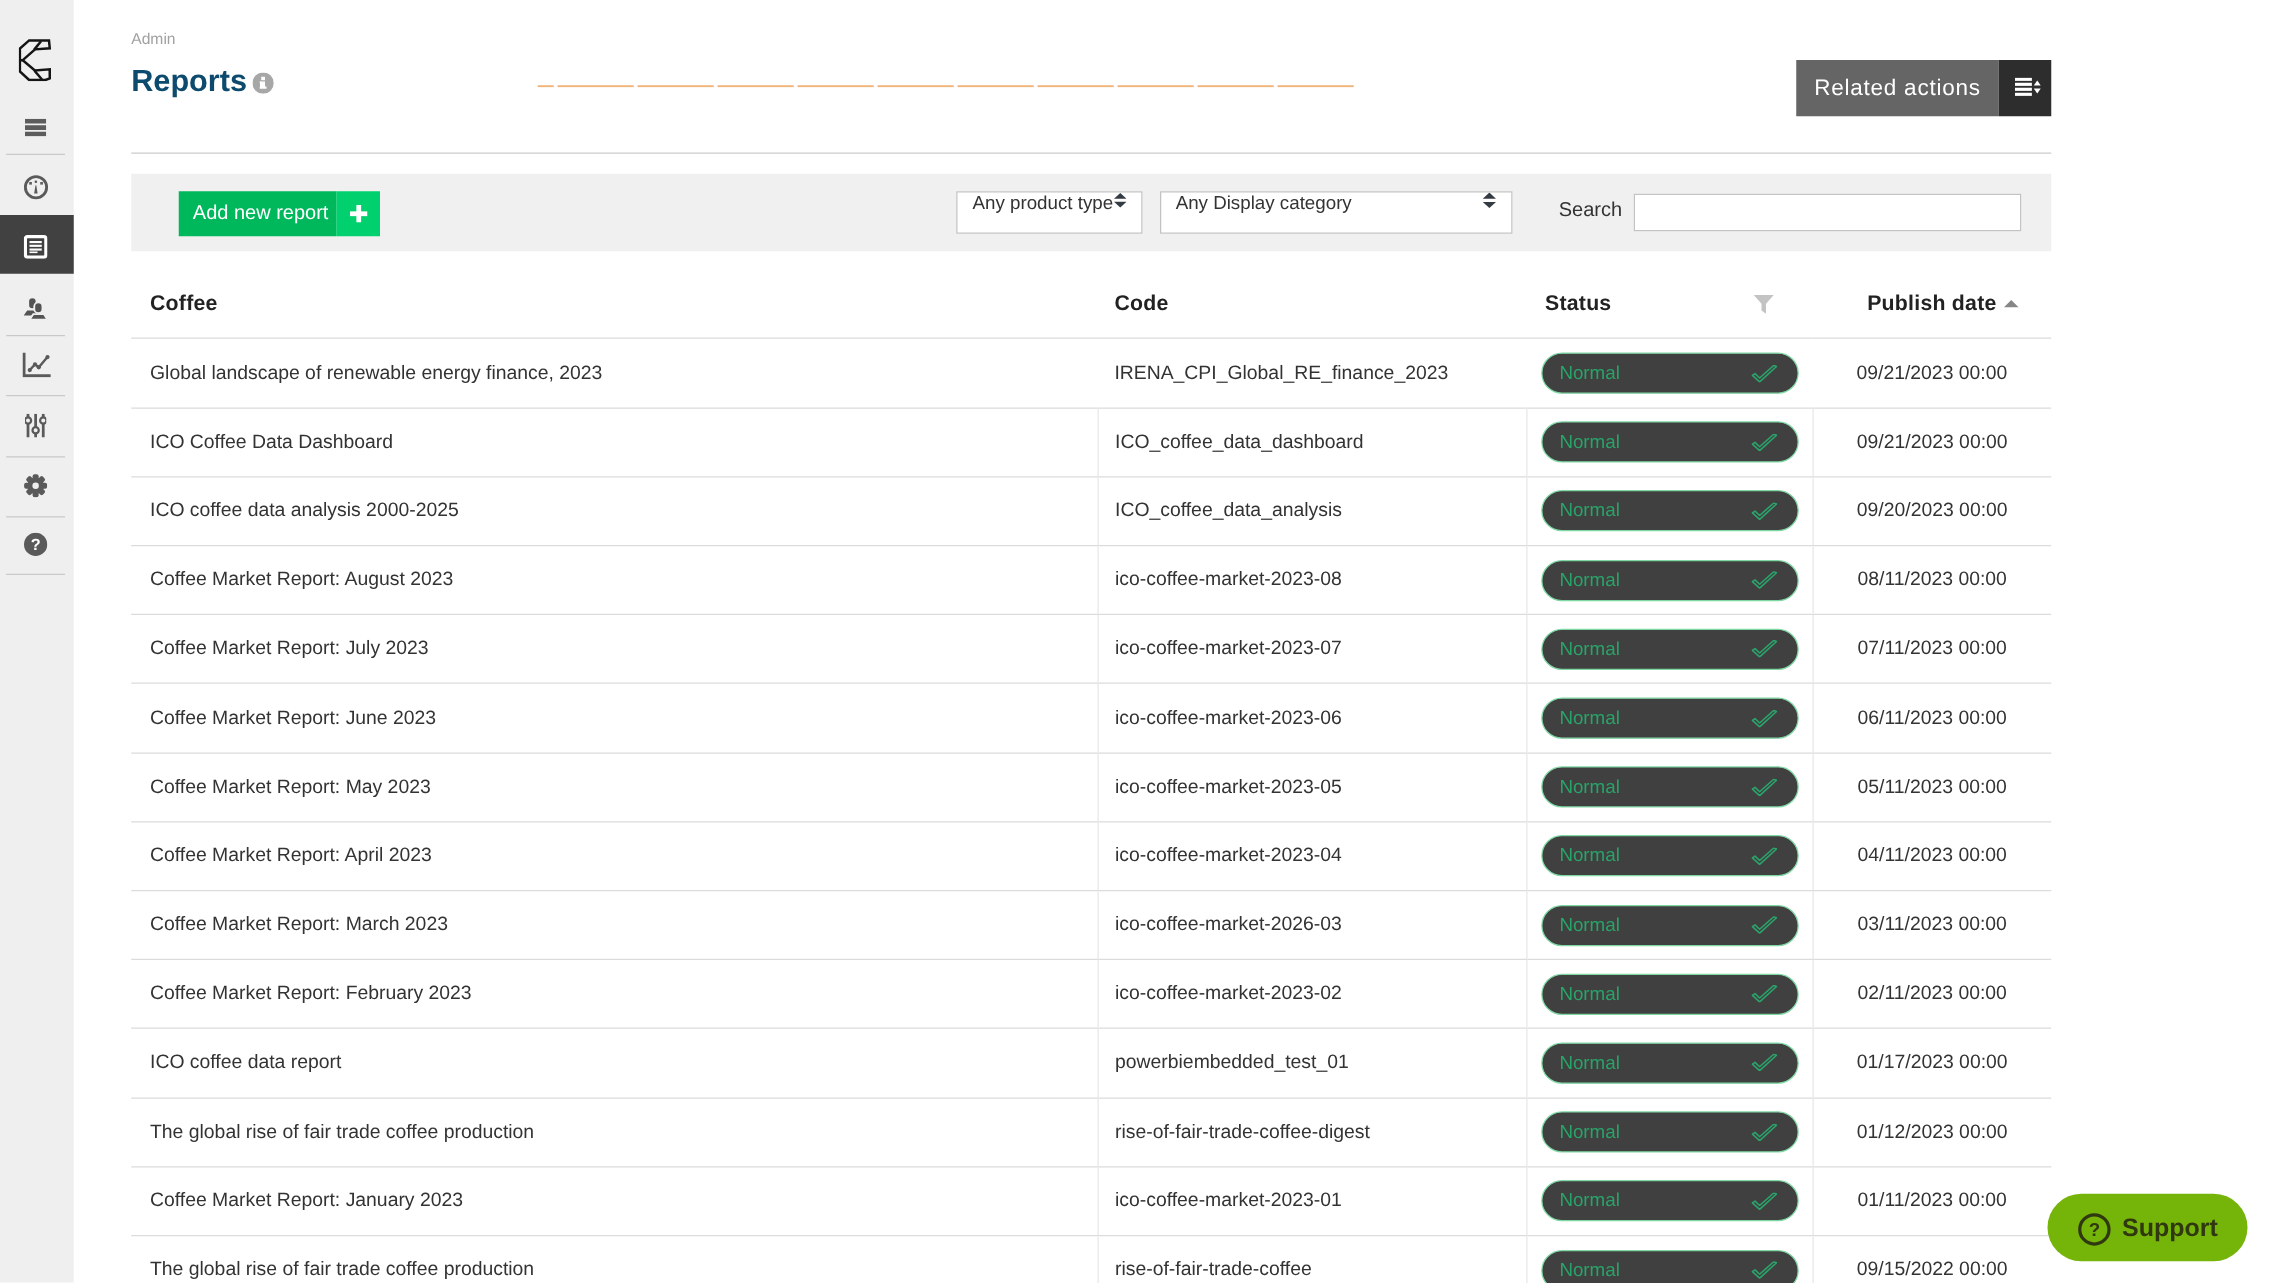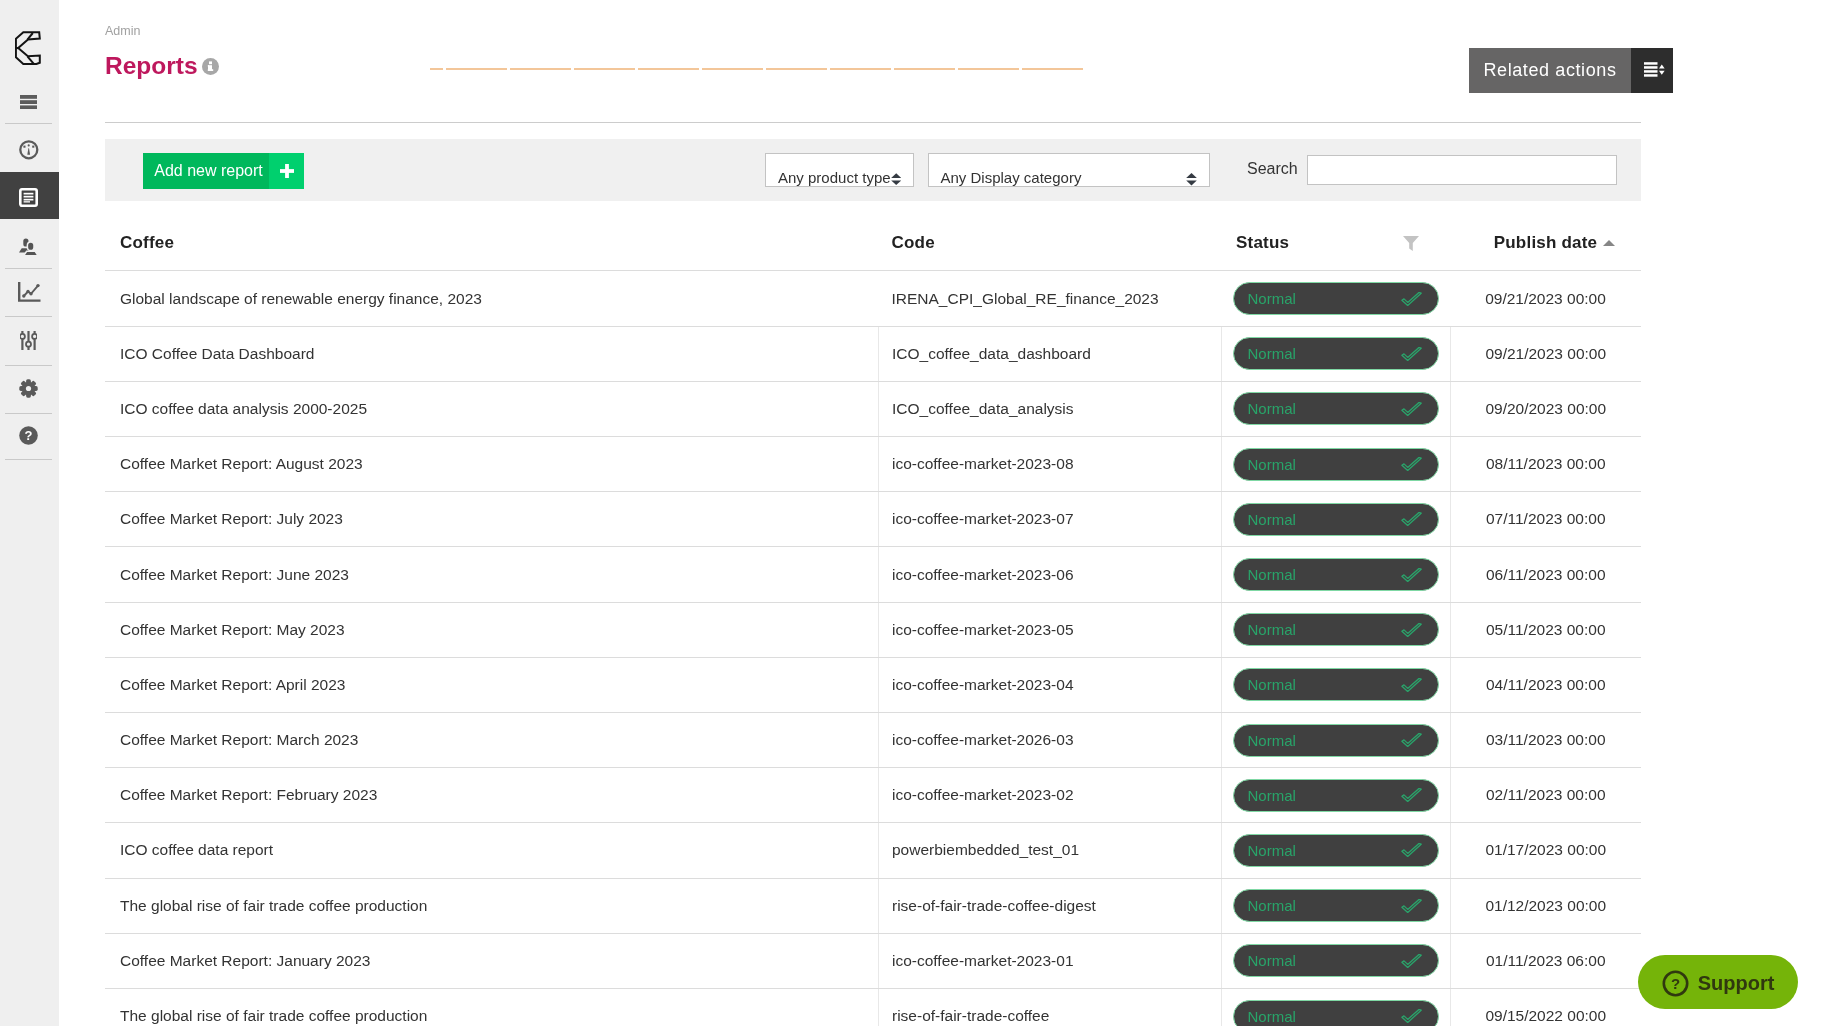--- a/index.html
+++ b/index.html
@@ -7,37 +7,37 @@
   font-family:"Liberation Sans", sans-serif; }
 .abs { position:absolute; }
 
 
 #sidebar { position:absolute; left:0; top:0; width:58.5px; height:1026px; background:#efefef; }
 #sidebar .sep { position:absolute; left:5px; width:47px; height:1px; background:#c9c9c9; }
 #active { position:absolute; left:0; top:171.5px; width:58.5px; height:47.5px; background:#414141; }
 
 
 #crumb { position:absolute; left:105px; top:24px; font-size:12.5px; color:#a1a1a1; }
-#h1 { position:absolute; left:105px; top:53.8px; font-size:24.5px; line-height:24.5px; font-weight:bold; color:#be185d; }
+#h1 { position:absolute; left:105px; top:53.8px; font-size:24.5px; line-height:24.5px; font-weight:bold; color:#0c4a6e; }
 #dash { position:absolute; left:430px; top:68px; }
-#rabtn { position:absolute; left:1437px; top:48px; height:44.5px; display:flex; cursor:default;margin-left:32px; }
+#rabtn { position:absolute; left:1437px; top:48px; height:44.5px; display:flex; cursor:default; }
 #rabtn .lbl { width:162px; background:#666565; color:#fff; font-size:18px; letter-spacing:0.6px;
   display:flex; align-items:center; justify-content:center; }
 #rabtn .ic { width:42px; background:#2d2d2d; display:flex; align-items:center; justify-content:center; }
 #rabtn .ic svg { margin-left:4px; }
 #hdrline { position:absolute; left:105px; top:122px; width:1536px; height:1px; background:#ccc; }
 
 
 #fbar { position:absolute; left:105px; top:139px; width:1536px; height:62px; background:#f0f0f0; }
 #addbtn { position:absolute; left:14px; top:14px; height:36px; display:flex;padding-left:24px; }
 #addbtn .t { width:126px; background:#00b85c; color:#fff; font-size:16px;
   display:flex; align-items:center; justify-content:center; padding-left:5px; }
 #addbtn .p { width:35px; background:#00d06e; display:flex; align-items:center; justify-content:center; }
 .sel { position:absolute; top:14px; height:33.5px; background:#fff; border:1px solid #c3c3c3;
-  font-size:15px; white-space:nowrap; color:#333; display:flex; align-items:flex-end; padding:0 12px; }
+  font-size:15px; white-space:nowrap; color:#333; display:flex; align-items:flex-start; padding:0 12px; }
 .sel svg { margin-left:auto; }
 #sel1 { left:660px; width:149px; }
 #sel2 { left:822.5px; width:282px; }
 #schlbl { position:absolute; left:1142px; top:4px; height:52px; display:flex; align-items:center;
   font-size:16px; color:#333; }
 #schinp { position:absolute; left:1202px; top:15.5px; width:310px; height:30.5px; outline:none;
   background:#fff; border:1px solid #c3c3c3; }
 
 
 #tbl { position:absolute; left:105px; top:201.4px; width:1536px; border-collapse:collapse;
@@ -373,21 +373,21 @@
         <td class="dt">01/12/2023 00:00</td>
       </tr>
     <tr>
         <td>Coffee Market Report: January 2023</td>
         <td>ico-coffee-market-2023-01</td>
         <td class="st">
           <div class="pill">Normal <svg width="21" height="14" viewBox="0 0 21 14">
               <path d="M0.9,8.3 L6.7,13.5 L20.2,1.2 L18,0.4 L6.7,10.4 L3,6.9 Z" fill="none" stroke="#2aa46b" stroke-width="1.3" stroke-linejoin="round"></path>
             </svg></div>
         </td>
-        <td class="dt">01/11/2023 06:00</td>
+        <td class="dt">01/11/2023 00:00</td>
       </tr>
     <tr>
         <td>The global rise of fair trade coffee production</td>
         <td>rise-of-fair-trade-coffee</td>
         <td class="st">
           <div class="pill">Normal <svg width="21" height="14" viewBox="0 0 21 14">
               <path d="M0.9,8.3 L6.7,13.5 L20.2,1.2 L18,0.4 L6.7,10.4 L3,6.9 Z" fill="none" stroke="#2aa46b" stroke-width="1.3" stroke-linejoin="round"></path>
             </svg></div>
         </td>
         <td class="dt">09/15/2022 00:00</td>

